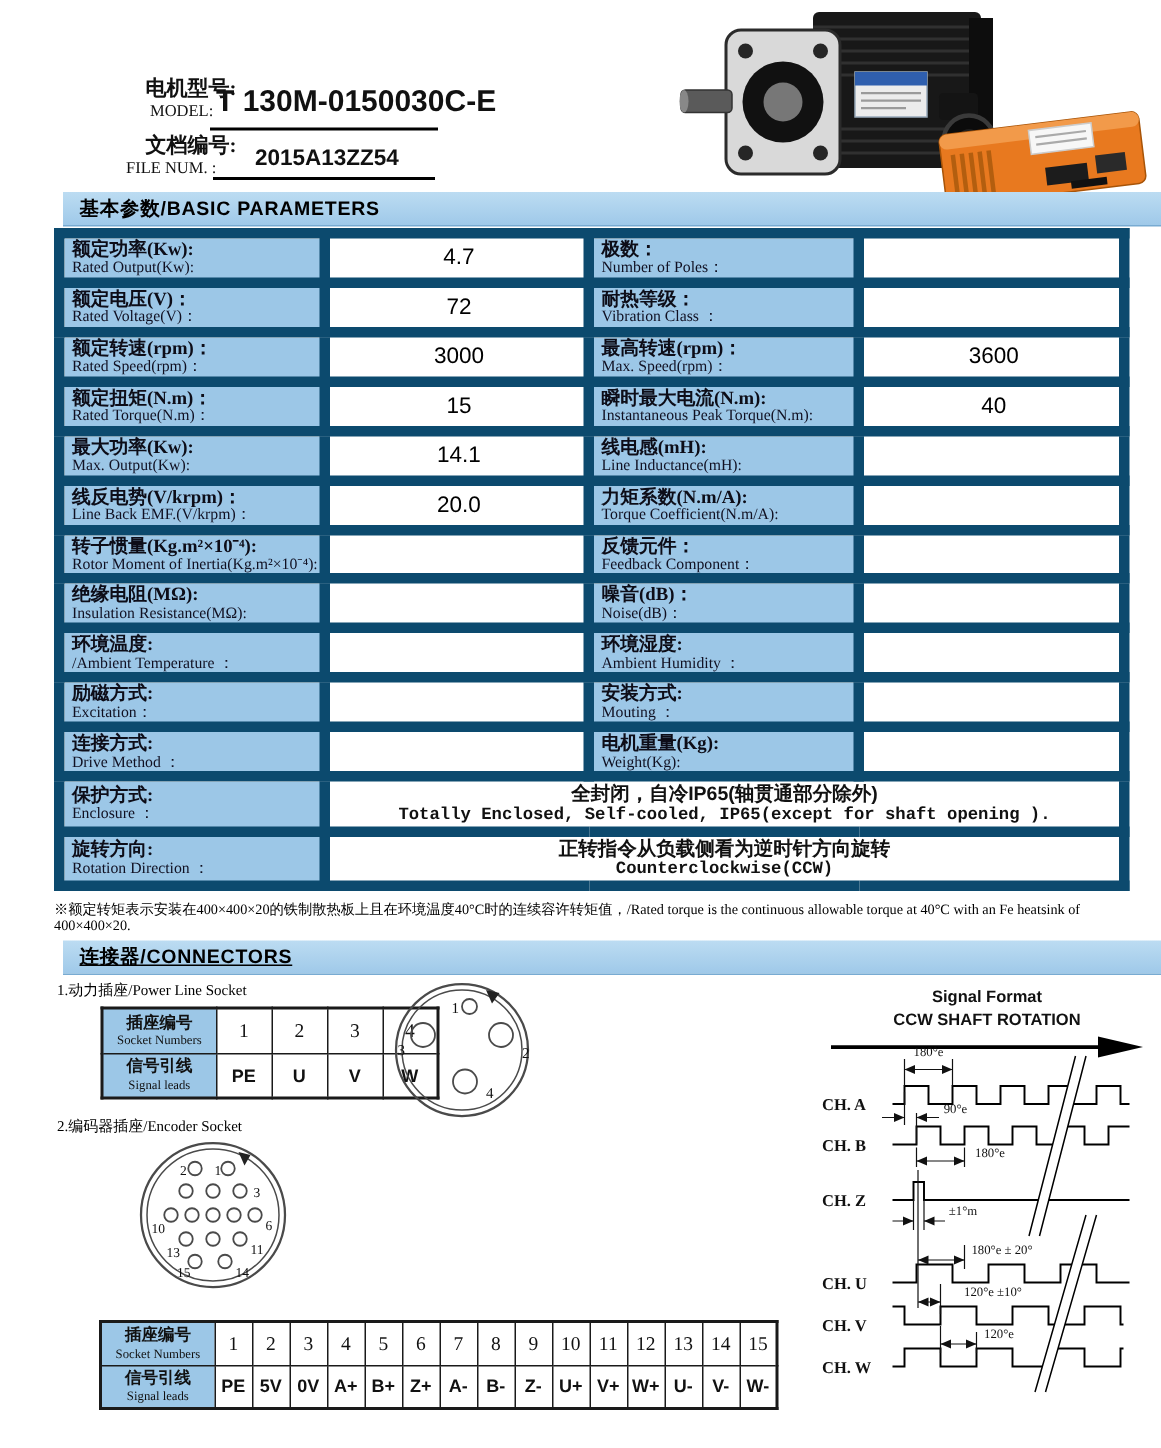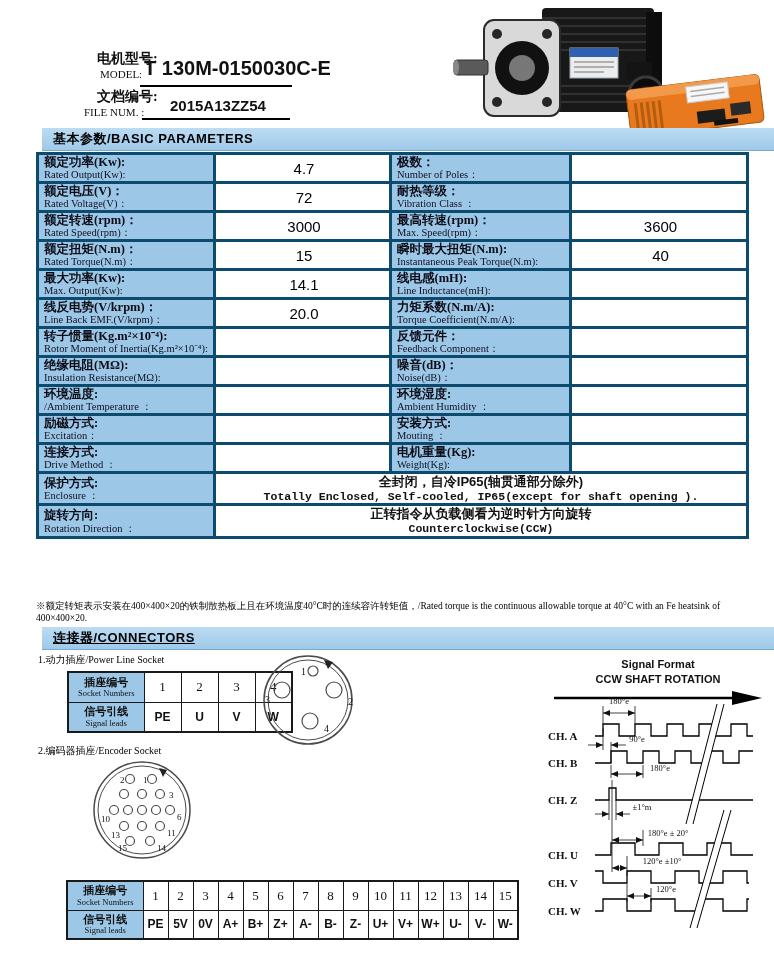--- a/index.html
+++ b/index.html
@@ -11,21 +11,21 @@
   .hval{position:absolute;font-family:"Liberation Sans",sans-serif;font-weight:bold;}
   .uline{position:absolute;height:2px;background:#000;}
   
   .section-bar{position:absolute;left:30px;width:740px;height:23px;box-sizing:border-box;
     background:linear-gradient(#bcdcf2,#9fc9e9);border-bottom:1px solid #78abd2;
     font-family:"Liberation Sans",sans-serif;font-weight:bold;font-size:13px;
     padding:2px 0 0 11px;letter-spacing:.5px;color:#000;margin-left:12px;}
   
   .params{position:absolute;left:36px;top:152px;width:710px;border-collapse:collapse;
     table-layout:fixed;border:2px solid #1a1a1a;}
-  .params td{border:3px solid #0c4a6e;box-sizing:border-box;padding:0 2px 0 5px;height:29px;overflow:hidden;}
+  .params td{border:7px solid #0c4a6e;box-sizing:border-box;padding:0 2px 0 5px;height:29px;overflow:hidden;}
   .params .lbl{background:#9cc7e7;}
   .params .cn{font-size:12.5px;font-weight:bold;color:#0d0d18;line-height:1.15;white-space:nowrap;}
   .params .en{font-size:10.5px;color:#101022;line-height:1.1;white-space:nowrap;}
   .params .val{text-align:center;font-family:"Liberation Sans",sans-serif;font-size:15px;color:#000;}
   .params .frow td{height:31px;}
   .params .valfull{text-align:center;padding:0;}
   .fvcn{font-family:"Liberation Sans",sans-serif;font-weight:bold;font-size:13px;line-height:1.2;}
   .fven{font-family:"Liberation Mono",monospace;font-weight:bold;font-size:11.5px;line-height:1.2;}
   .footnote{position:absolute;left:36px;top:600px;width:722px;font-size:9.5px;color:#000;}
   .sub-heading{position:absolute;font-size:10px;color:#000;}
@@ -145,21 +145,21 @@
           </td>
           <td class="val">3600</td>
         </tr>
     <tr>
           <td class="lbl">
             <div class="cn">额定扭矩(N.m)：</div>
             <div class="en">Rated Torque(N.m)：</div>
           </td>
           <td class="val">15</td>
           <td class="lbl">
-            <div class="cn">瞬时最大扭矩(N.m):</div>
+            <div class="cn">瞬时最大电流(N.m):</div>
             <div class="en">Instantaneous Peak Torque(N.m):</div>
           </td>
           <td class="val">40</td>
         </tr>
     <tr>
           <td class="lbl">
             <div class="cn">最大功率(Kw):</div>
             <div class="en">Max. Output(Kw):</div>
           </td>
           <td class="val">14.1</td>

